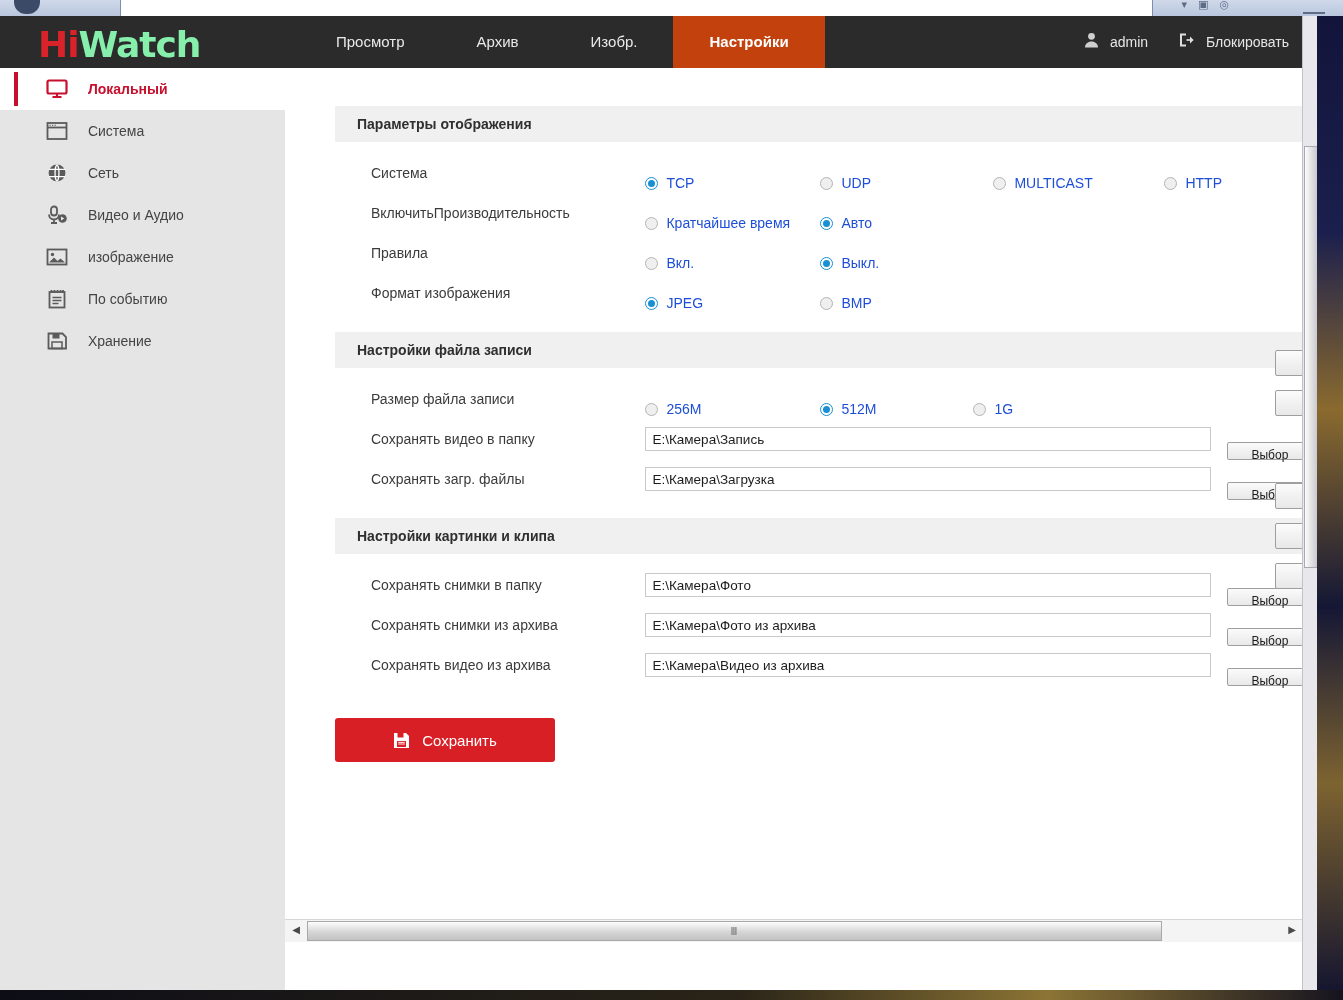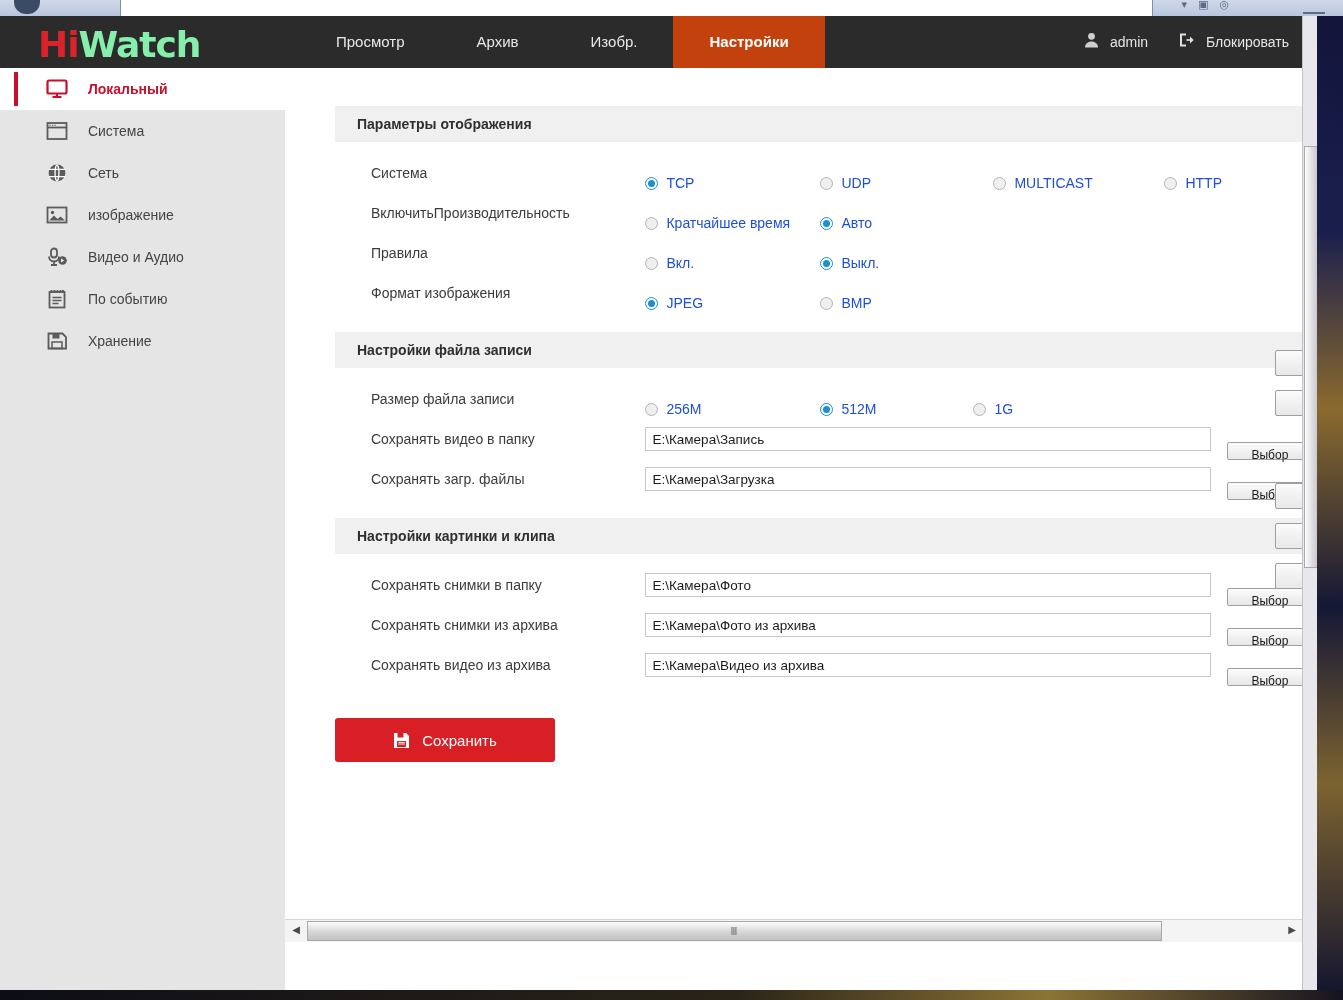--- a/index.html
+++ b/index.html
@@ -280,38 +280,38 @@
           <circle cx="11" cy="10" r="8.4" fill="#5b5b5b"></circle>
           <path d="M11 1.8c2.6 2.2 2.6 14 0 16.4M11 1.8c-2.6 2.2-2.6 14 0 16.4M2.9 6.4h16.2M2.9 13.6h16.2" stroke="#ffffff" stroke-width="1.3" fill="none"></path>
         </svg>
       </span>
       <span>Сеть</span>
     </div>
 
     <div class="side-item">
       <span class="sico">
         <svg width="22" height="20" viewBox="0 0 22 20">
-          <rect x="1.5" y="2.5" width="19" height="15" fill="none" stroke="#5b5b5b" stroke-width="1.8"></rect>
-          <circle cx="6.5" cy="7.5" r="1.7" fill="#5b5b5b"></circle>
-          <path d="M3 15.5l5-5 3.5 3.5 3-2.5 4.5 4z" fill="#5b5b5b"></path>
-        </svg>
-      </span>
-      <span>изображение</span>
-    </div>
-
-    <div class="side-item">
-      <span class="sico">
-        <svg width="22" height="20" viewBox="0 0 22 20">
           <rect x="5" y="1.5" width="6" height="9" rx="3" fill="none" stroke="#5b5b5b" stroke-width="1.8"></rect>
           <path d="M3 9.5a5 5 0 0 0 10 0M8 14.5v3.5M5 18h6" stroke="#5b5b5b" stroke-width="1.8" fill="none"></path>
           <circle cx="16.5" cy="13.5" r="4.3" fill="#5b5b5b"></circle>
           <path d="M15.2 11.6l2.8 1.9-2.8 1.9z" fill="#ffffff"></path>
         </svg>
       </span>
       <span>Видео и Аудио</span>
+    </div>
+
+    <div class="side-item">
+      <span class="sico">
+        <svg width="22" height="20" viewBox="0 0 22 20">
+          <rect x="1.5" y="2.5" width="19" height="15" fill="none" stroke="#5b5b5b" stroke-width="1.8"></rect>
+          <circle cx="6.5" cy="7.5" r="1.7" fill="#5b5b5b"></circle>
+          <path d="M3 15.5l5-5 3.5 3.5 3-2.5 4.5 4z" fill="#5b5b5b"></path>
+        </svg>
+      </span>
+      <span>изображение</span>
     </div>
 
     <div class="side-item">
       <span class="sico">
         <svg width="22" height="20" viewBox="0 0 22 20">
           <rect x="3.5" y="3" width="15" height="15.5" fill="none" stroke="#5b5b5b" stroke-width="1.8"></rect>
           <path d="M5.5 1v3M8.5 1v3M11.5 1v3M14.5 1v3M17 1v3" stroke="#5b5b5b" stroke-width="1.8"></path>
           <path d="M6.5 8.5h9M6.5 11.5h9M6.5 14.5h6" stroke="#5b5b5b" stroke-width="1.4"></path>
         </svg>
       </span>

